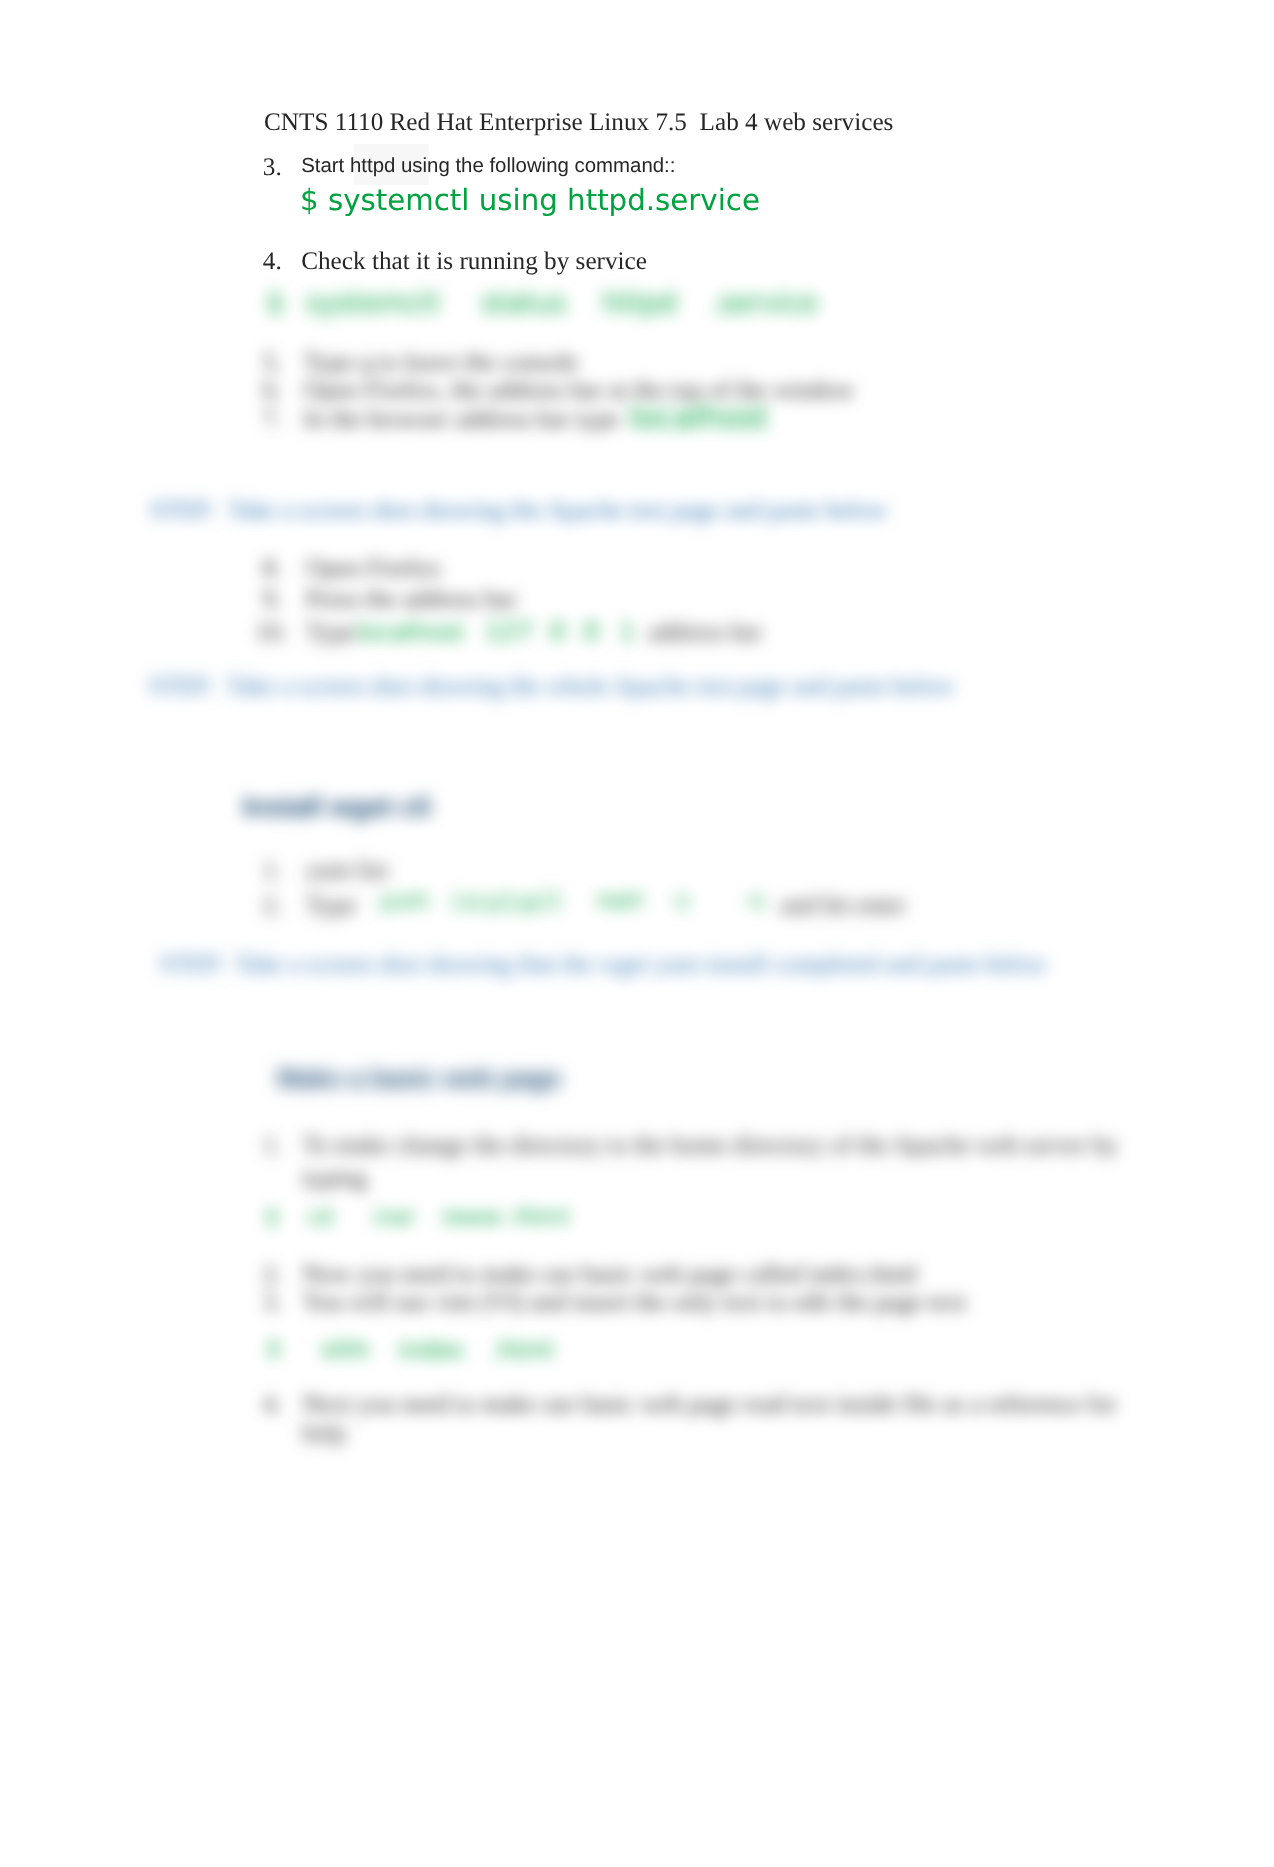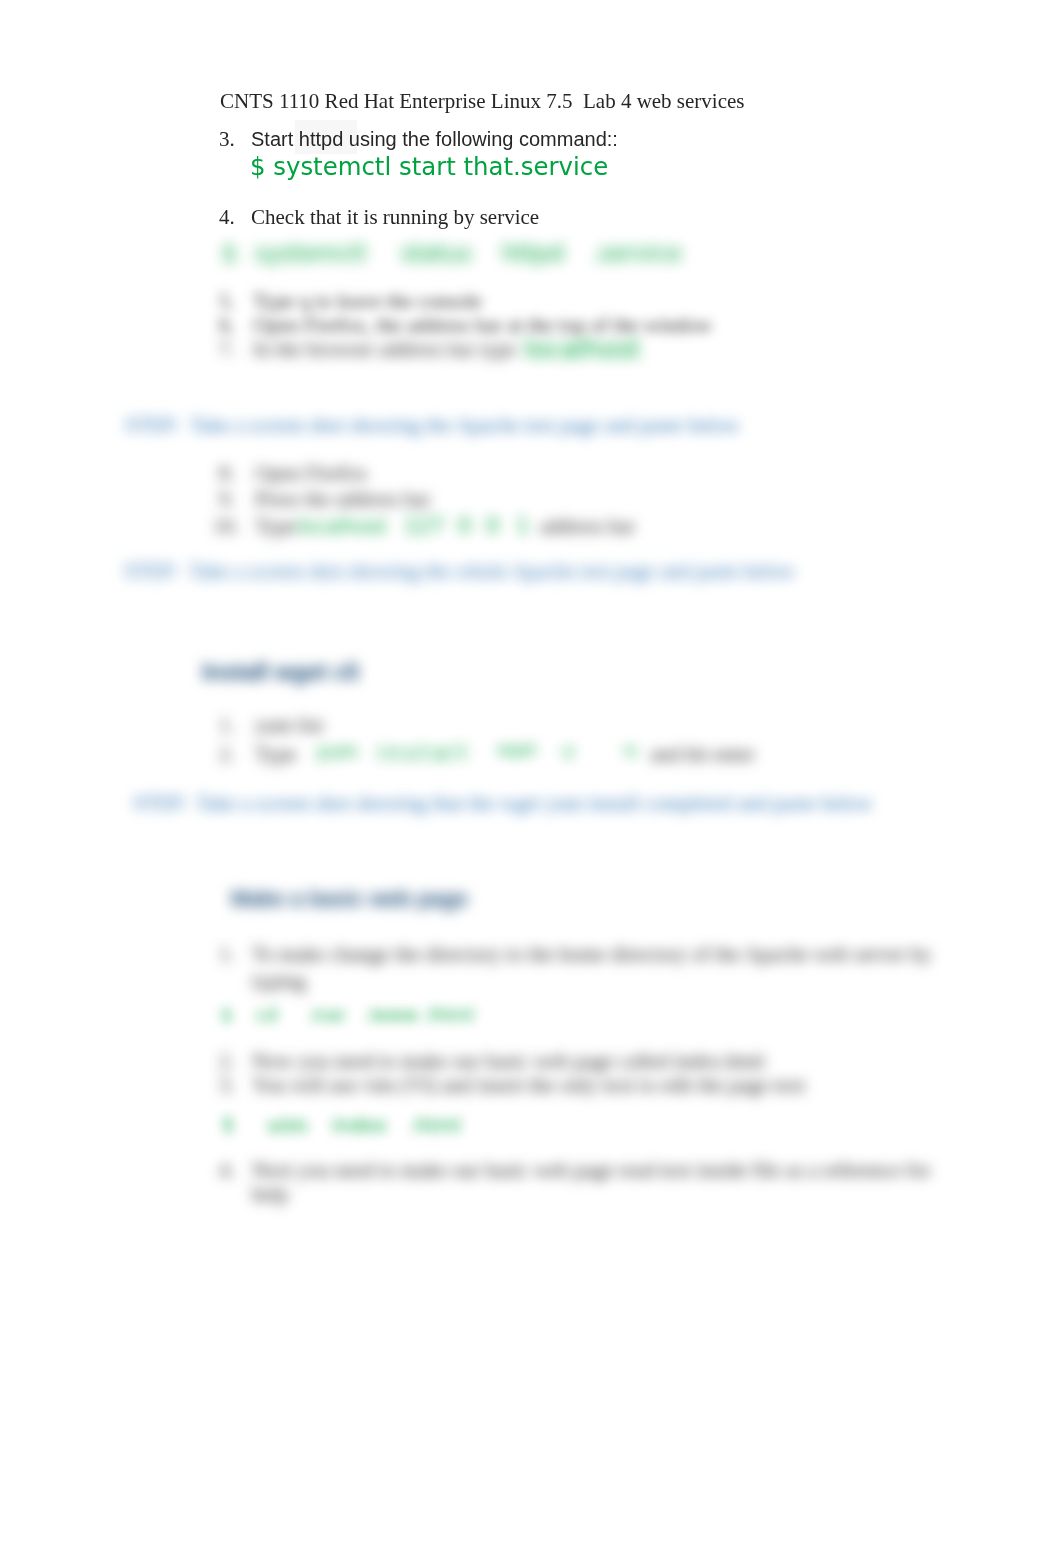--- a/index.html
+++ b/index.html
@@ -19,22 +19,22 @@
   .heading{color:#1f4e79;font-weight:bold;}
 </style>
 </head>
 <body>
 
 <div class="page">
  <div class="content" id="src-content">
   <div class="ln serif" style="left: 220px; top: 85.5px; font-size: 21px; filter: blur(0.45px);">CNTS 1110 Red Hat Enterprise Linux 7.5  Lab 4 web services</div>
   <div class="shade" style="left: 295px; top: 117px; width: 62px; height: 34px; filter: blur(0.47px);"></div>
   <div class="ln serif" style="left: 219px; top: 124px; font-size: 21px; filter: blur(0.48px);">3.</div>
-  <div class="ln sans" style="left: 251px; top: 125px; font-size: 20px; filter: blur(0.48px);">Start httpd using the following command::</div>
-  <div class="ln dv green" style="left: 250px; top: 149px; font-size: 24.4px; filter: blur(0.49px);">$ systemctl start that.service</div>
+  <div class="ln sans" style="left: 251px; top: 125px; font-size: 17px; filter: blur(0.48px);">Start httpd using the following command::</div>
+  <div class="ln dv green" style="left: 250px; top: 149px; font-size: 24.4px; filter: blur(0.49px);">$ systemctl using httpd.service</div>
   <div class="ln serif" style="left: 219px; top: 202px; font-size: 21px; filter: blur(0.66px);">4.</div>
   <div class="ln serif" style="left: 251px; top: 202px; font-size: 21px; filter: blur(0.66px);">Check that it is running by service</div>
   <div class="ln dv green" style="left: 222px; top: 237px; font-size: 23px; filter: blur(6.8px);">$</div>
   <div class="ln dv green" style="left: 255px; top: 237px; font-size: 23px; filter: blur(6.8px);">systemctl</div>
   <div class="ln dv green" style="left: 401px; top: 237px; font-size: 23px; filter: blur(6.8px);">status</div>
   <div class="ln dv green" style="left: 502px; top: 237px; font-size: 23px; filter: blur(6.8px);">httpd</div>
   <div class="ln dv green" style="left: 592px; top: 237px; font-size: 23px; filter: blur(6.8px);">.service</div>
   <div class="ln serif" style="left: 219px; top: 286px; font-size: 21px; filter: blur(6.03px);">5.</div>
   <div class="ln serif" style="left: 253px; top: 286px; font-size: 21px; filter: blur(6.03px);">Type q to leave the console</div>
   <div class="ln serif" style="left: 219px; top: 310px; font-size: 21px; filter: blur(6.08px);">6.</div>

